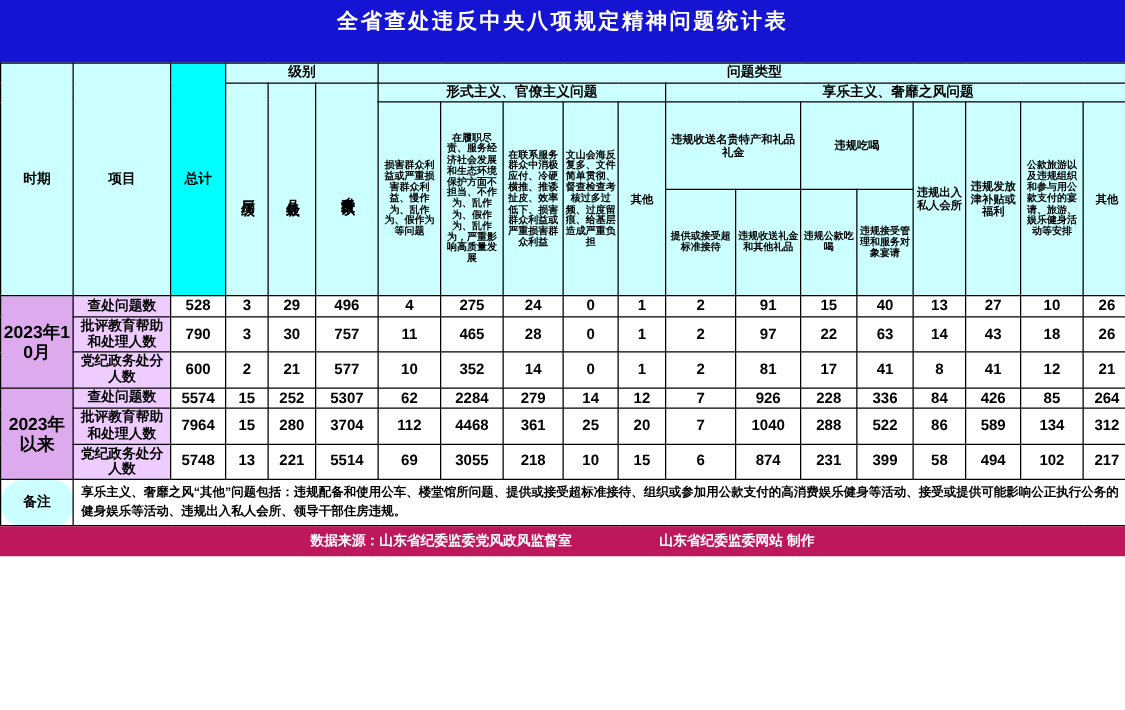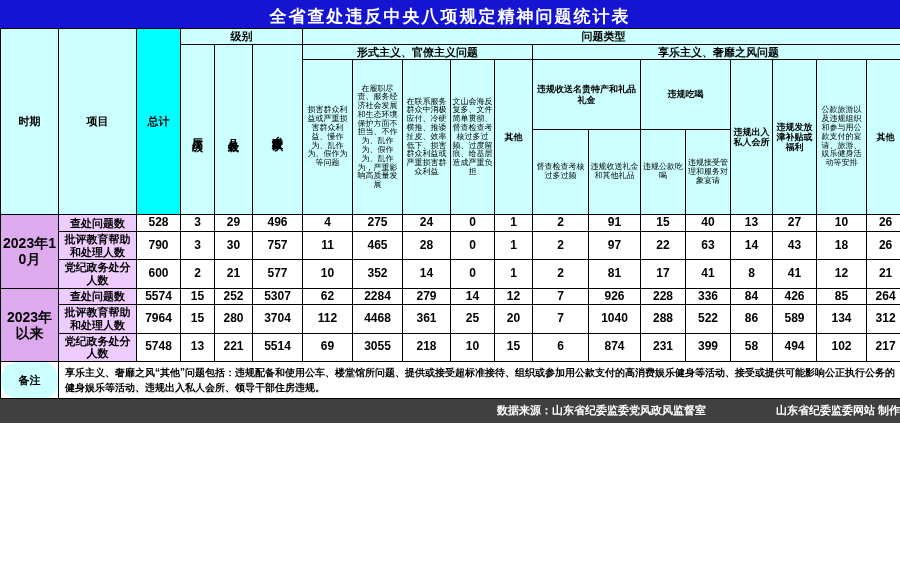--- a/index.html
+++ b/index.html
@@ -16,21 +16,21 @@
     box-sizing:border-box;
     display:flex;flex-direction:column;
   }
   .title-bar{
     background:#1414d2;
     color:#ffffff;
     font-size:17px;
     font-weight:bold;
     text-align:center;
     letter-spacing:2px;
-    padding:5px 0 0 0;
+    padding:5px 0 22px 0;
     flex:0 0 auto;
   }
   table{
     border-collapse:collapse;
     width:900px;
     table-layout:fixed;
   }
   td,th{
     border:1px solid #000000;
     text-align:center;
@@ -43,42 +43,42 @@
   }
   .hdr{background:#ccffff;text-align:center;}
   .hdr-total{background:#00ffff;margin-top:27px;}
   .vtxt{
     writing-mode:vertical-rl;
     text-orientation:upright;
     letter-spacing:1px;
     margin:0 auto;
     line-height:1.1;
   }
-  .tiny{font-size:8px;font-weight:normal;line-height:1.1;}
+  .tiny{font-size:8px;font-weight:bold;line-height:1.1;}
   .tiny9{font-size:9px;font-weight:bold;line-height:1.15;}
   .period{background:#ddaaee;font-size:14px;}
   .rowlabel{background:#eeccff;font-size:11px;margin-top:44px;}
   .num{background:#ffffff;font-size:12px;}
   .note-label{background:#ccffff;font-size:11px;border-radius:17px;}
   .note-body{
     background:#ffffff;
     text-align:left;
     font-size:10px;
     font-weight:bold;
     line-height:1.5;
     padding:3px 6px;
   }
   .footer{
     flex:0 0 auto;
-    background:#404040;
+    background:#be185d;
     color:#ffffff;
     font-size:11px;
     font-weight:bold;
     display:flex;
-    justify-content:flex-end;
+    justify-content:center;
     gap:70px;
     padding:4px 0 5px 0;
   }
   .wrapcell{padding:2px 1px;}
 </style>
 </head>
 <body>
 
 <div id="sheet">
 
@@ -133,21 +133,21 @@
 
       <td class="hdr tiny9 wrapcell" colspan="2">违规收送名贵特产和礼品礼金</td>
       <td class="hdr tiny9 wrapcell" colspan="2">违规吃喝</td>
       <td class="hdr tiny9 wrapcell" rowspan="2">违规出入私人会所</td>
       <td class="hdr tiny9 wrapcell" rowspan="2">违规发放津补贴或福利</td>
       <td class="hdr tiny wrapcell" rowspan="2">公款旅游以及违规组织和参与用公款支付的宴请、旅游、娱乐健身活动等安排</td>
       <td class="hdr tiny9" rowspan="2">其他</td>
     </tr>
 
     <tr>
-      <td class="hdr tiny wrapcell">督查检查考核过多过频</td>
+      <td class="hdr tiny wrapcell">提供或接受超标准接待</td>
       <td class="hdr tiny wrapcell">违规收送礼金和其他礼品</td>
       <td class="hdr tiny wrapcell">违规公款吃喝</td>
       <td class="hdr tiny wrapcell">违规接受管理和服务对象宴请</td>
     </tr>
 
     <tr>
       <td class="period" rowspan="3">2023年10月</td>
       <td class="rowlabel">查处问题数</td>
       <td class="num hdr-total">528</td>
       <td class="num">3</td>

